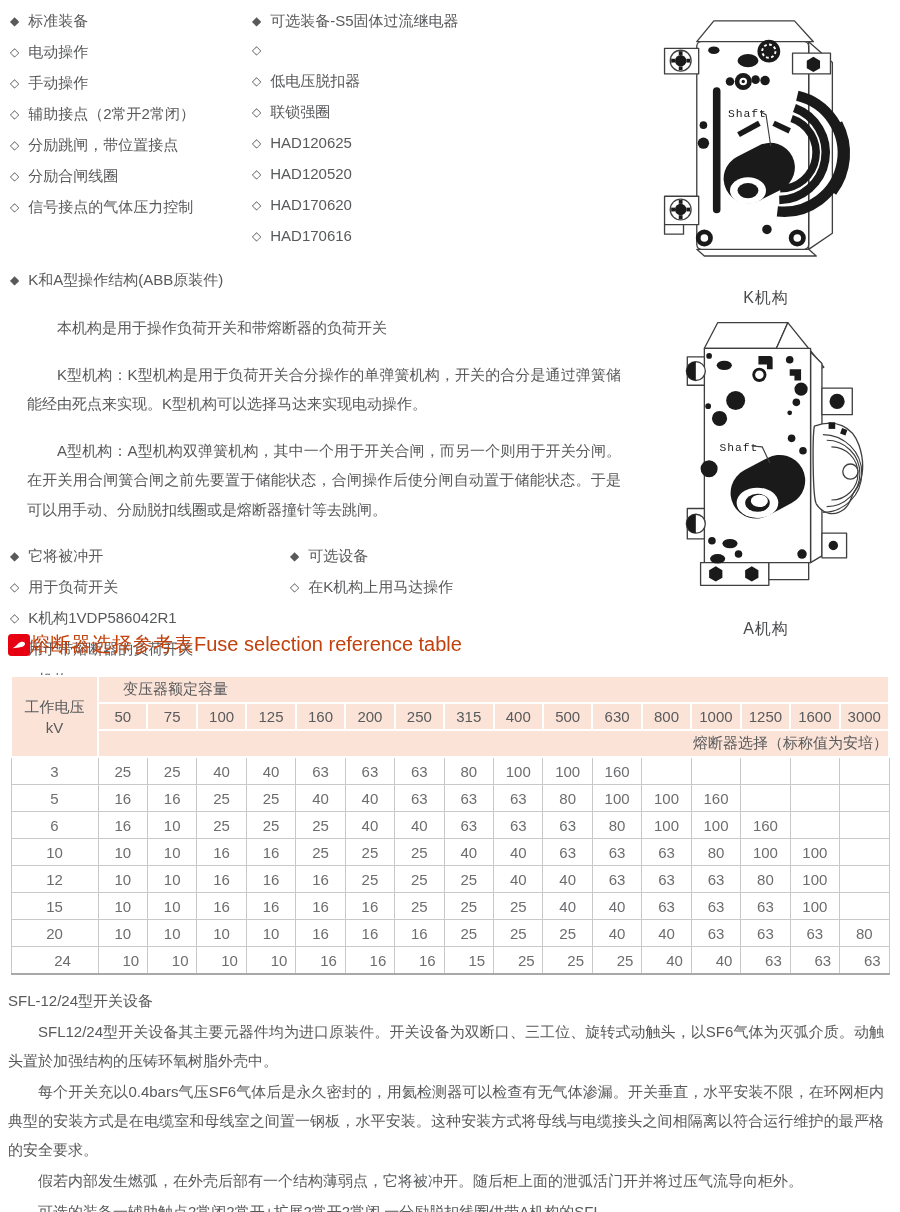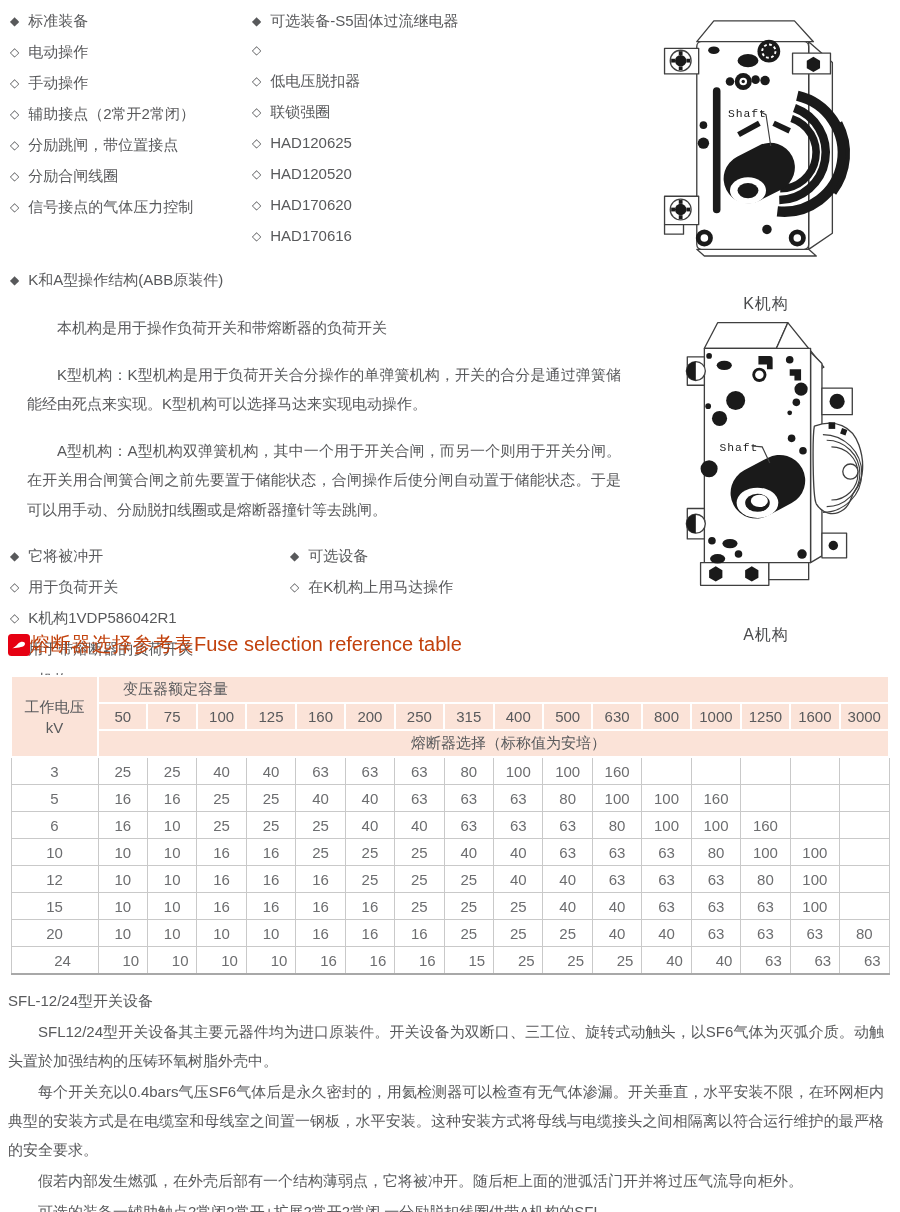--- a/index.html
+++ b/index.html
@@ -12,35 +12,35 @@
   .top-left{position:absolute;left:10px;top:6px;width:628px;}
   .dual-list{display:grid;grid-template-columns:242px 1fr;column-gap:0;}
   .li{display:flex;align-items:baseline;gap:9px;line-height:29px;font-size:15px;}
   .dm{font-size:12px;flex:0 0 auto;position:relative;top:-1px;}
   .sec-h{display:flex;align-items:baseline;gap:9px;line-height:29px;font-size:15px;margin-top:13px;}
   .para{margin:17px;font-size:15px;line-height:29.5px;text-indent:2em;text-align:justify;}
   .model-grid{display:grid;grid-template-columns:280px 1fr;margin-top:6px;}
   
   .fig{position:absolute;left:638px;width:256px;text-align:center;}
   .fig svg{display:block;margin:0 auto;}
-  .fig-caption{font-size:16px;color:#4a4b4d;margin-top:12px;letter-spacing:1px;}
+  .fig-caption{font-size:16px;color:#4a4b4d;margin-top:6px;letter-spacing:1px;}
   .fig-k{top:10px;}
   .fig-a{top:314px;}
   
   .fuse-title{position:absolute;left:8px;top:631px;display:flex;align-items:center;
     color:#c2410c;font-size:20px;}
   .fuse-title .zh{letter-spacing:0.5px;}
   
   .tbl-wrap{position:absolute;left:10px;top:675px;width:880px;}
   table{border-collapse:collapse;table-layout:fixed;width:880px;font-size:15px;}
   thead th{background:#fbe3d8;border:2px solid #ffffff;font-weight:normal;height:25px;
     color:#595a5c;text-align:center;padding:0;margin-top:42px;}
   thead th.corner{width:85px;line-height:21px;}
   thead th.cap-label{text-align:left;padding-left:24px;}
-  thead th.sel-label{text-align:center;padding-left:30px;}
+  thead th.sel-label{text-align:right;padding-left:30px;}
   tbody th,tbody td{border:1px solid #c9c9c9;font-weight:normal;text-align:center;
     height:26px;color:#6c6d6f;padding:0;background:#fff;}
   tbody tr:last-child th,tbody tr:last-child td{border-bottom:2px solid #a8a8a8;padding-left:16px;}
   
   .bottom-text{position:absolute;left:8px;top:986px;width:886px;}
   .bottom-text p{margin:0 10px 2px 0;font-size:15px;line-height:29px;text-align:justify;}
   .bottom-text p.indent{text-indent:2em;}
   .draw{stroke:#3f3f3f;stroke-width:1.4;fill:#ffffff;stroke-linejoin:round;}
   .blk{fill:#1a1a1a;stroke:none;}
   .thin{stroke:#3f3f3f;stroke-width:1.2;fill:none;}

